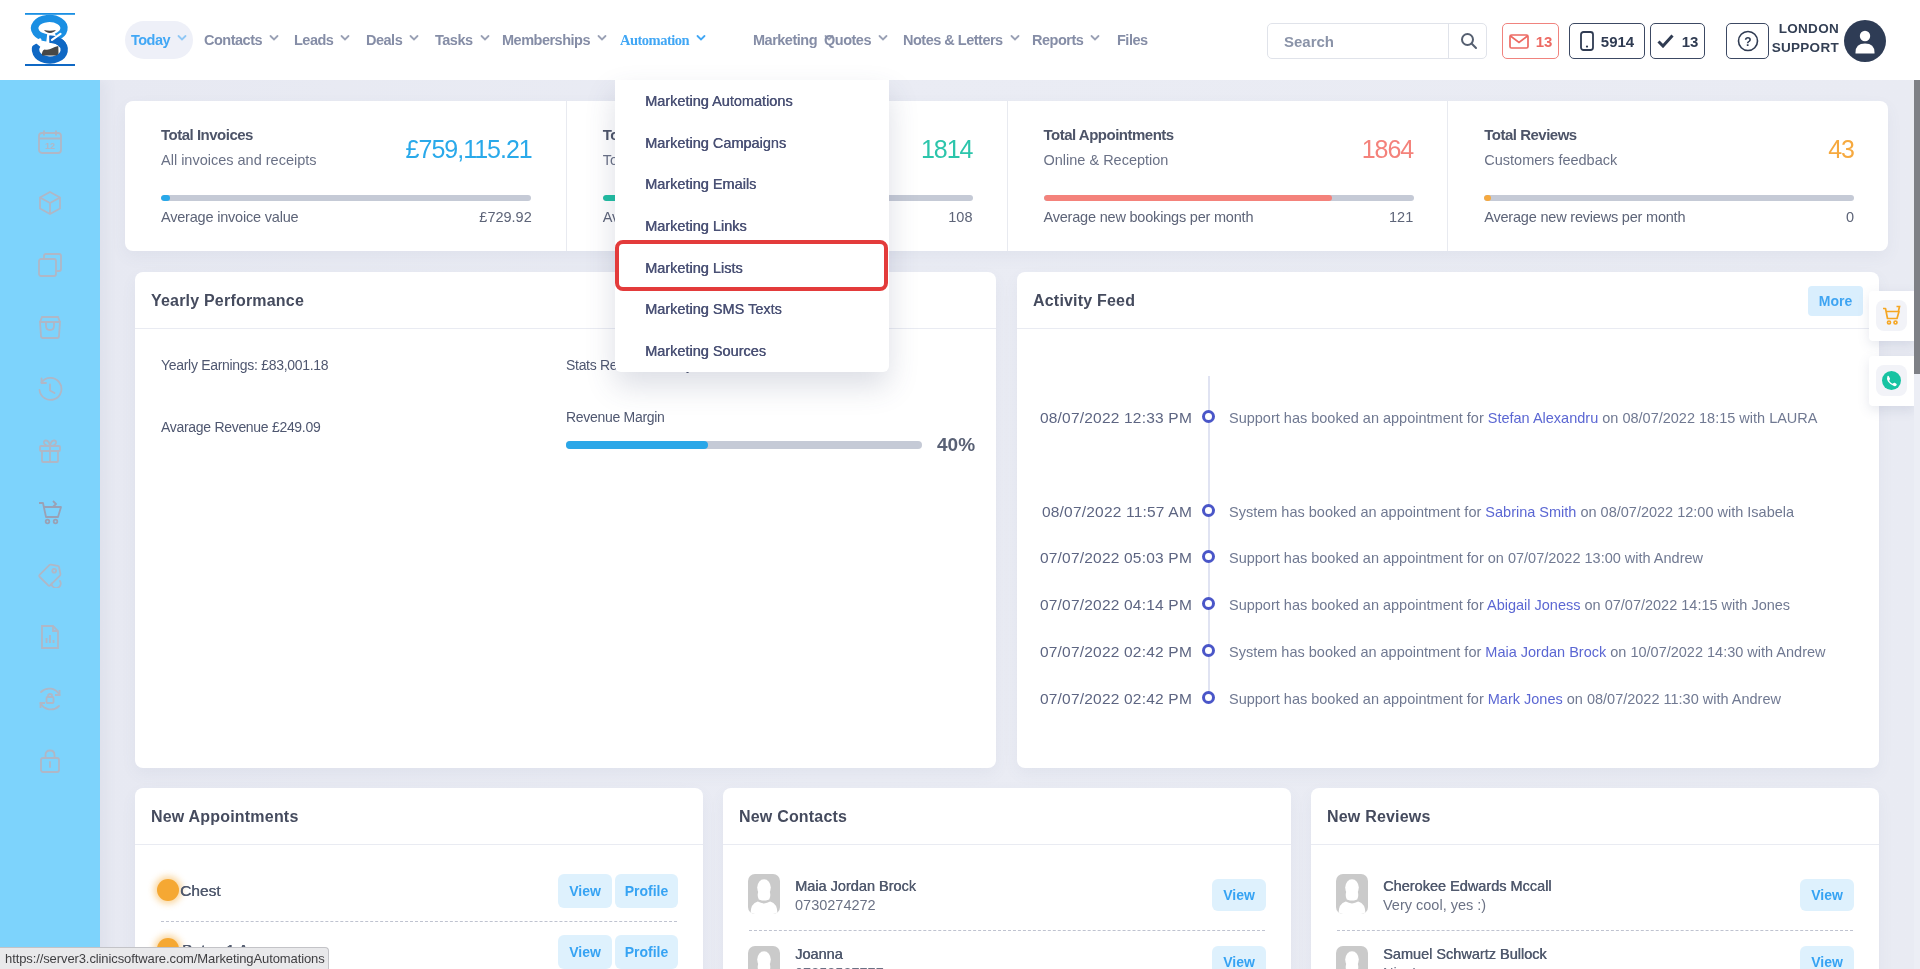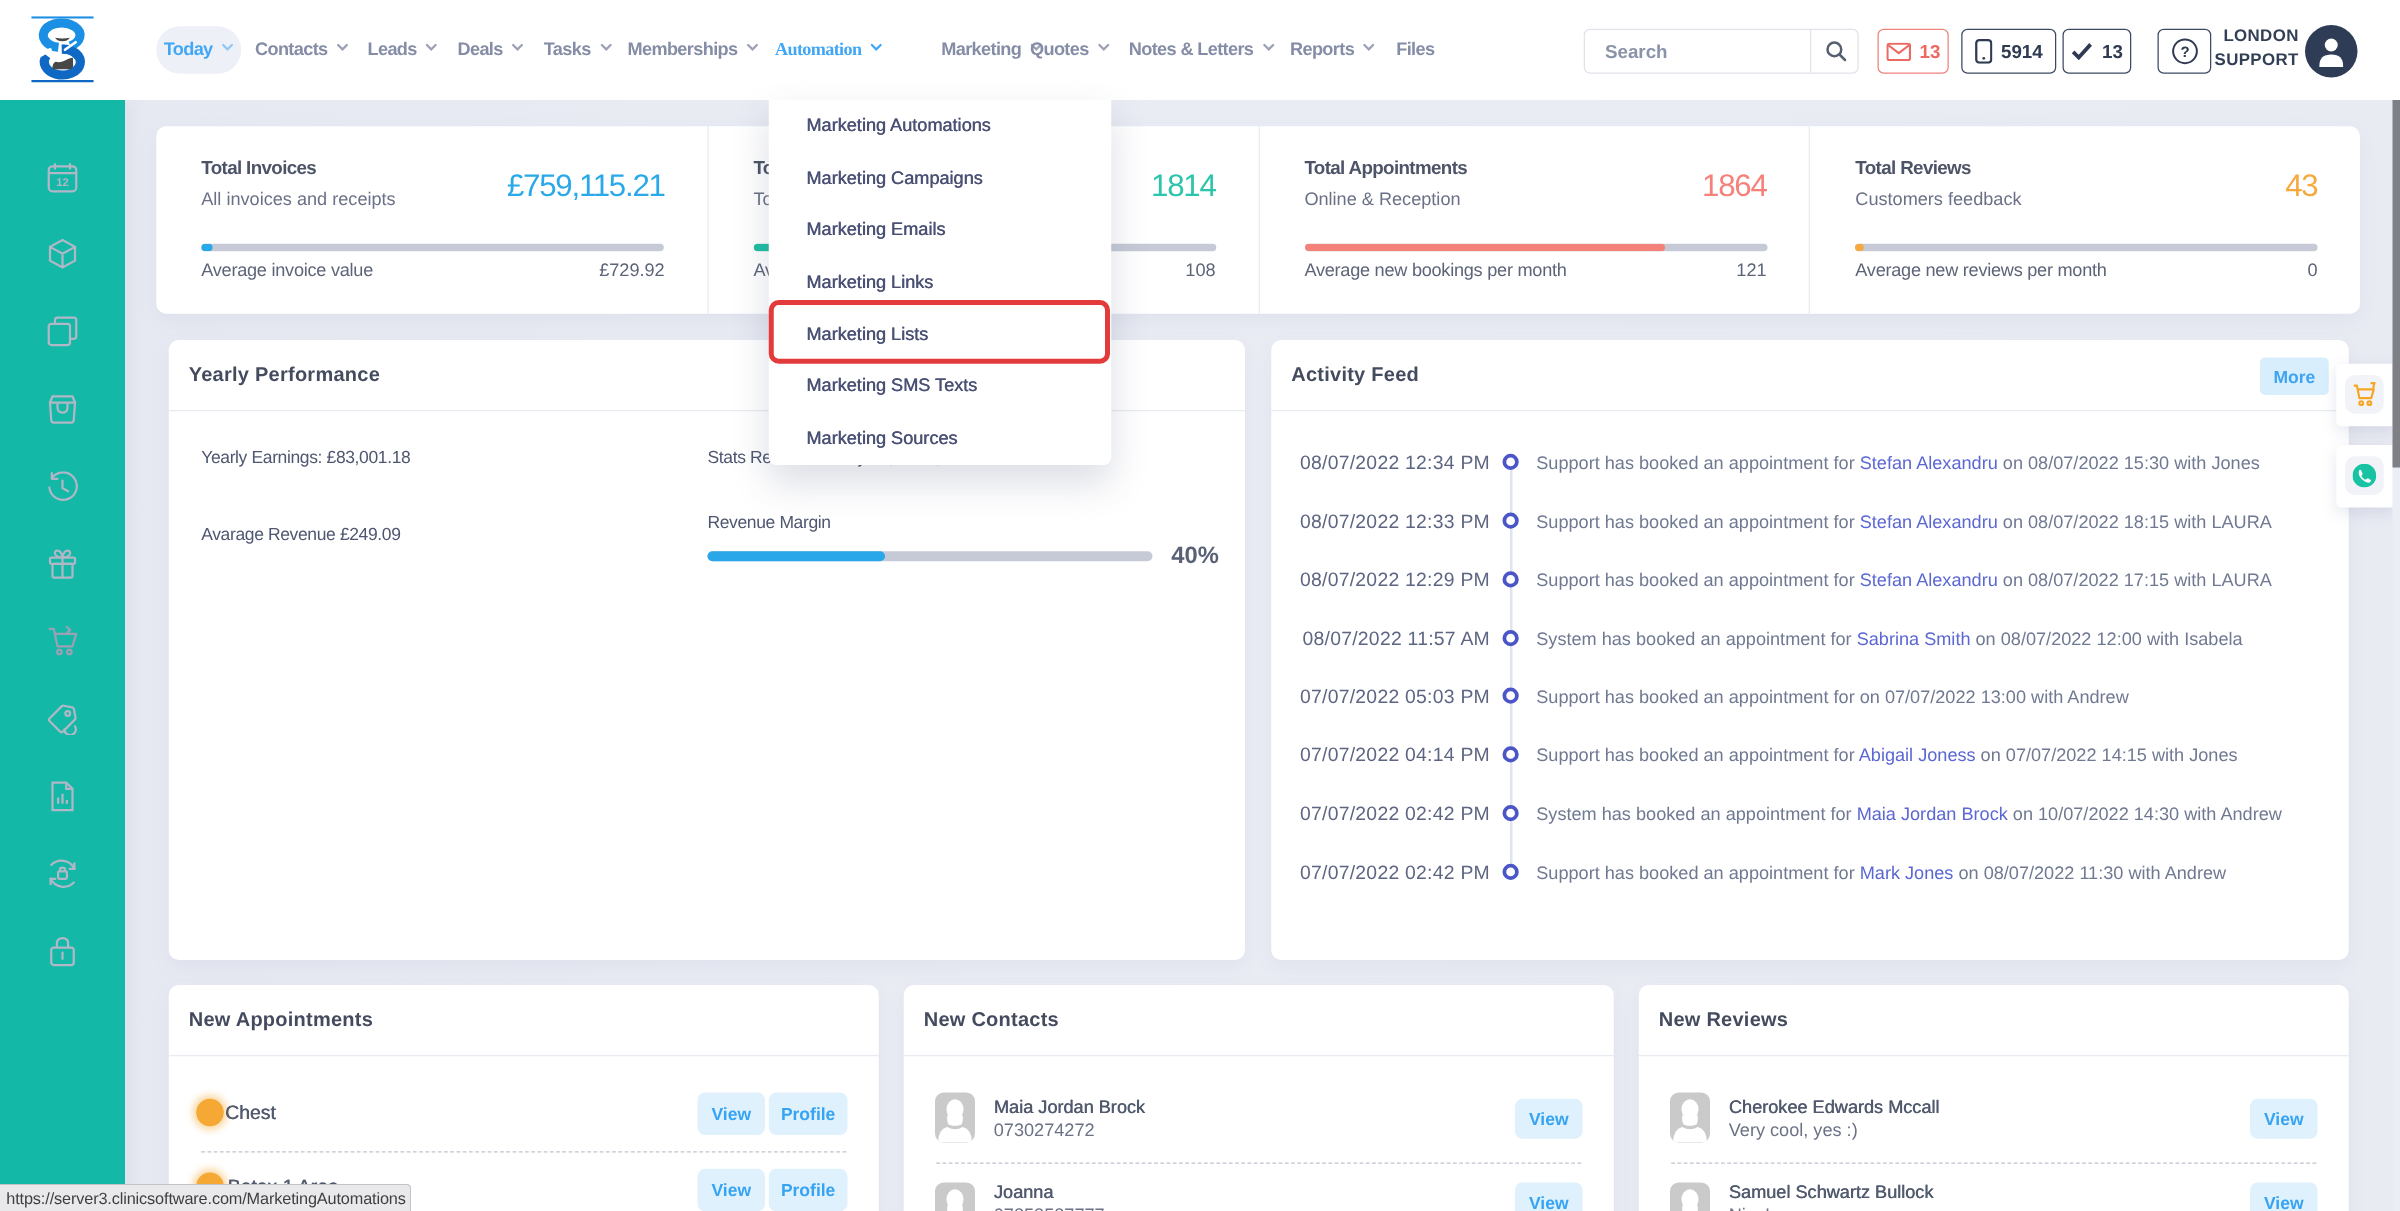--- a/index.html
+++ b/index.html
@@ -2,21 +2,21 @@
 <html><head>
 <meta charset="utf-8">
 <style>
 * { margin:0; padding:0; box-sizing:border-box; }
 html,body { width:1920px; height:969px; overflow:hidden; }
 body { font-family:"Liberation Sans", sans-serif; background:#eaecf4; position:relative; }
 .abs { position:absolute; }
 
 
 #header { position:absolute; left:0; top:0; width:1920px; height:80px; background:#fff; z-index:30; }
-#sidebar { position:absolute; left:0; top:80px; width:100px; height:889px; background:#14b8a6; z-index:20; box-shadow:6px 0 12px rgba(90,100,140,0.06); }
+#sidebar { position:absolute; left:0; top:80px; width:100px; height:889px; background:#7dd3fc; z-index:20; box-shadow:6px 0 12px rgba(90,100,140,0.06); }
 #bgarea { position:absolute; left:100px; top:80px; width:1820px; height:889px; background:linear-gradient(90deg,#e7e9f2 0%, #eaecf4 40%, #e9ebf3 100%); }
 
 .nav { position:absolute; top:0; height:80px; display:flex; align-items:center; font-size:14.5px; font-weight:bold; color:#858da6; letter-spacing:-0.5px; }
 .nav .navitem.abs { top:0; height:80px; }
 .navitem { display:flex; align-items:center; }
 .chev { width:10px; height:10px; margin-left:7px; position:relative; top:-2px; }
 .chev svg { display:block; }
 .todaypill { background:#eef0f8; border-radius:19px; height:38px; width:68px; display:flex; align-items:center; justify-content:center; color:#41a7f5; }
 
 .hbox { position:absolute; top:23px; height:36px; border:1px solid #3c4963; border-radius:5px; display:flex; align-items:center; justify-content:center; background:#fff; color:#2f3b52; font-size:15px; font-weight:bold; }
@@ -141,34 +141,24 @@
       <i style="width:142px;background:#2aa7e8"></i>
     </div>
   <div style="position:absolute; left:802px; top:162px; font-size:19px; font-weight:bold; color:#596175;">40%</div>
 </div>
 
 <div class="panel" id="af">
   <div class="ptitle">Activity Feed</div>
   <div id="more">More</div>
   <div class="pdiv"></div>
   <div class="feedline"></div>
-  <div class="feedrow" style="top:90px;">
-      <div class="fdate">08/07/2022 12:34 PM</div>
-      <div class="fdot"></div>
-      <div class="ftext">Support has booked an appointment for <b>Stefan Alexandru</b> on 08/07/2022 15:30 with Jones</div>
-    </div>
   <div class="feedrow" style="top:137px;">
       <div class="fdate">08/07/2022 12:33 PM</div>
       <div class="fdot"></div>
       <div class="ftext">Support has booked an appointment for <b>Stefan Alexandru</b> on 08/07/2022 18:15 with LAURA</div>
-    </div>
-  <div class="feedrow" style="top:184px;">
-      <div class="fdate">08/07/2022 12:29 PM</div>
-      <div class="fdot"></div>
-      <div class="ftext">Support has booked an appointment for <b>Stefan Alexandru</b> on 08/07/2022 17:15 with LAURA</div>
     </div>
   <div class="feedrow" style="top:231px;">
       <div class="fdate">08/07/2022 11:57 AM</div>
       <div class="fdot"></div>
       <div class="ftext">System has booked an appointment for <b>Sabrina Smith</b> on 08/07/2022 12:00 with Isabela</div>
     </div>
   <div class="feedrow" style="top:277px;">
       <div class="fdate">07/07/2022 05:03 PM</div>
       <div class="fdot"></div>
       <div class="ftext">Support has booked an appointment for on 07/07/2022 13:00 with Andrew</div>

